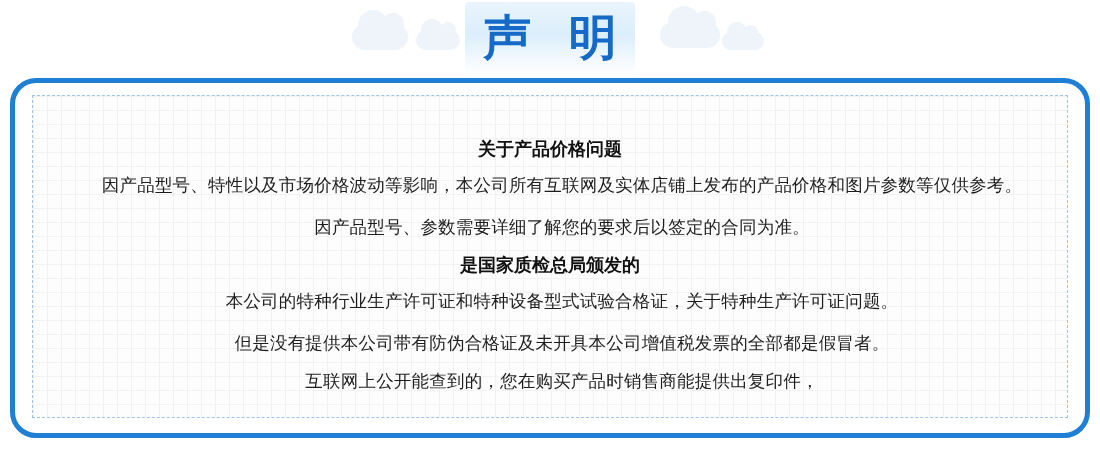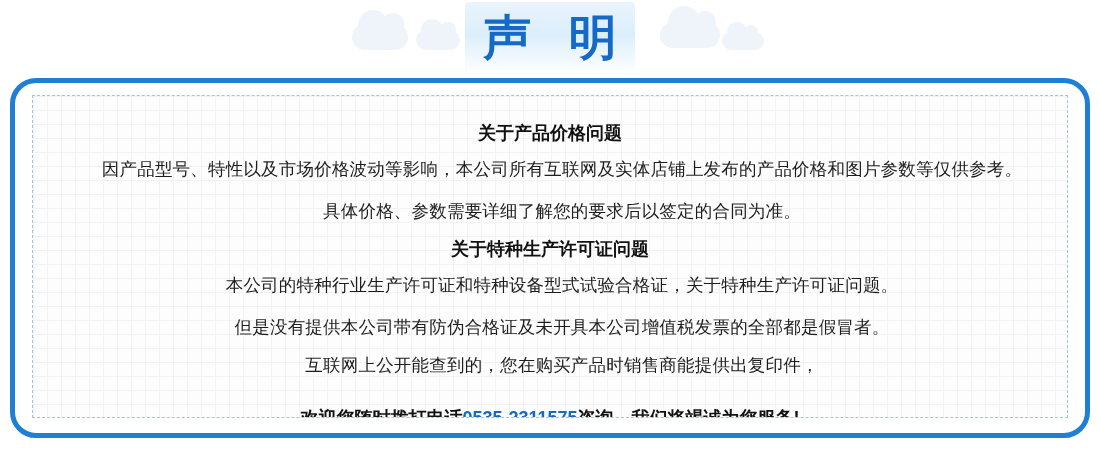--- a/index.html
+++ b/index.html
@@ -141,21 +141,21 @@
     width: 100%;
     text-align: center;
     color: #1a1a1a;
   }
 
   .heading {
     font-size: 18px;
     font-weight: bold;
     color: #111111;
     line-height: 30px;
-    margin: 0 0 6px 0;
+    margin: 16px 0 6px 0;
   }
 
   .para {
     font-size: 17.5px;
     color: #1d1d1d;
     line-height: 30px;
     margin: 0 0 12px 0;
     letter-spacing: .2px;
     padding-left: 24px;
   }
@@ -196,23 +196,23 @@
 
   <div class="frame">
     <div class="panel">
 
       <div class="content">
 
         <p class="heading">关于产品价格问题</p>
 
         <p class="para">因产品型号、特性以及市场价格波动等影响，本公司所有互联网及实体店铺上发布的产品价格和图片参数等仅供参考。</p>
 
-        <p class="para para-tight">具体价格、参数需要详细了解您的要求后以签定的合同为准。</p>
-
-        <p class="heading heading-2">关于特种生产许可证问题</p>
+        <p class="para para-tight">因产品型号、参数需要详细了解您的要求后以签定的合同为准。</p>
+
+        <p class="heading heading-2">是国家质检总局颁发的</p>
 
         <p class="para">本公司的特种行业生产许可证和特种设备型式试验合格证，关于特种生产许可证问题。</p>
 
         <p class="para para-tight">但是没有提供本公司带有防伪合格证及未开具本公司增值税发票的全部都是假冒者。</p>
 
         <p class="para">互联网上公开能查到的，您在购买产品时销售商能提供出复印件，</p>
 
         <p class="footer-line"><span>欢迎您随时拨打电话</span><span class="phone">0535-2311575</span><span>咨询，我们将竭诚为您服务!</span></p>
 
       </div>

